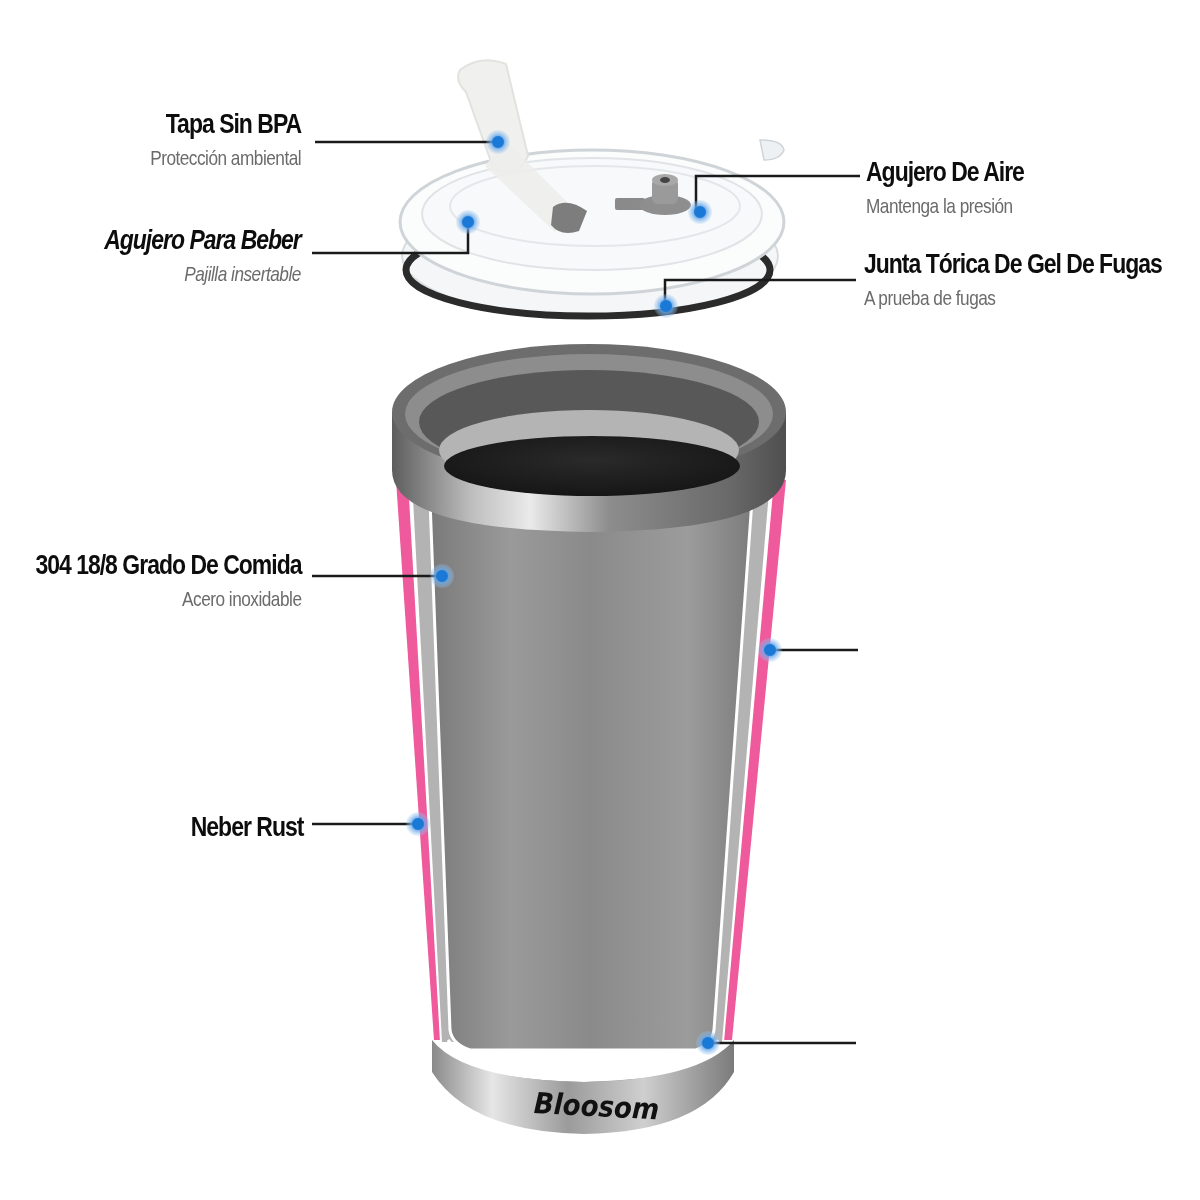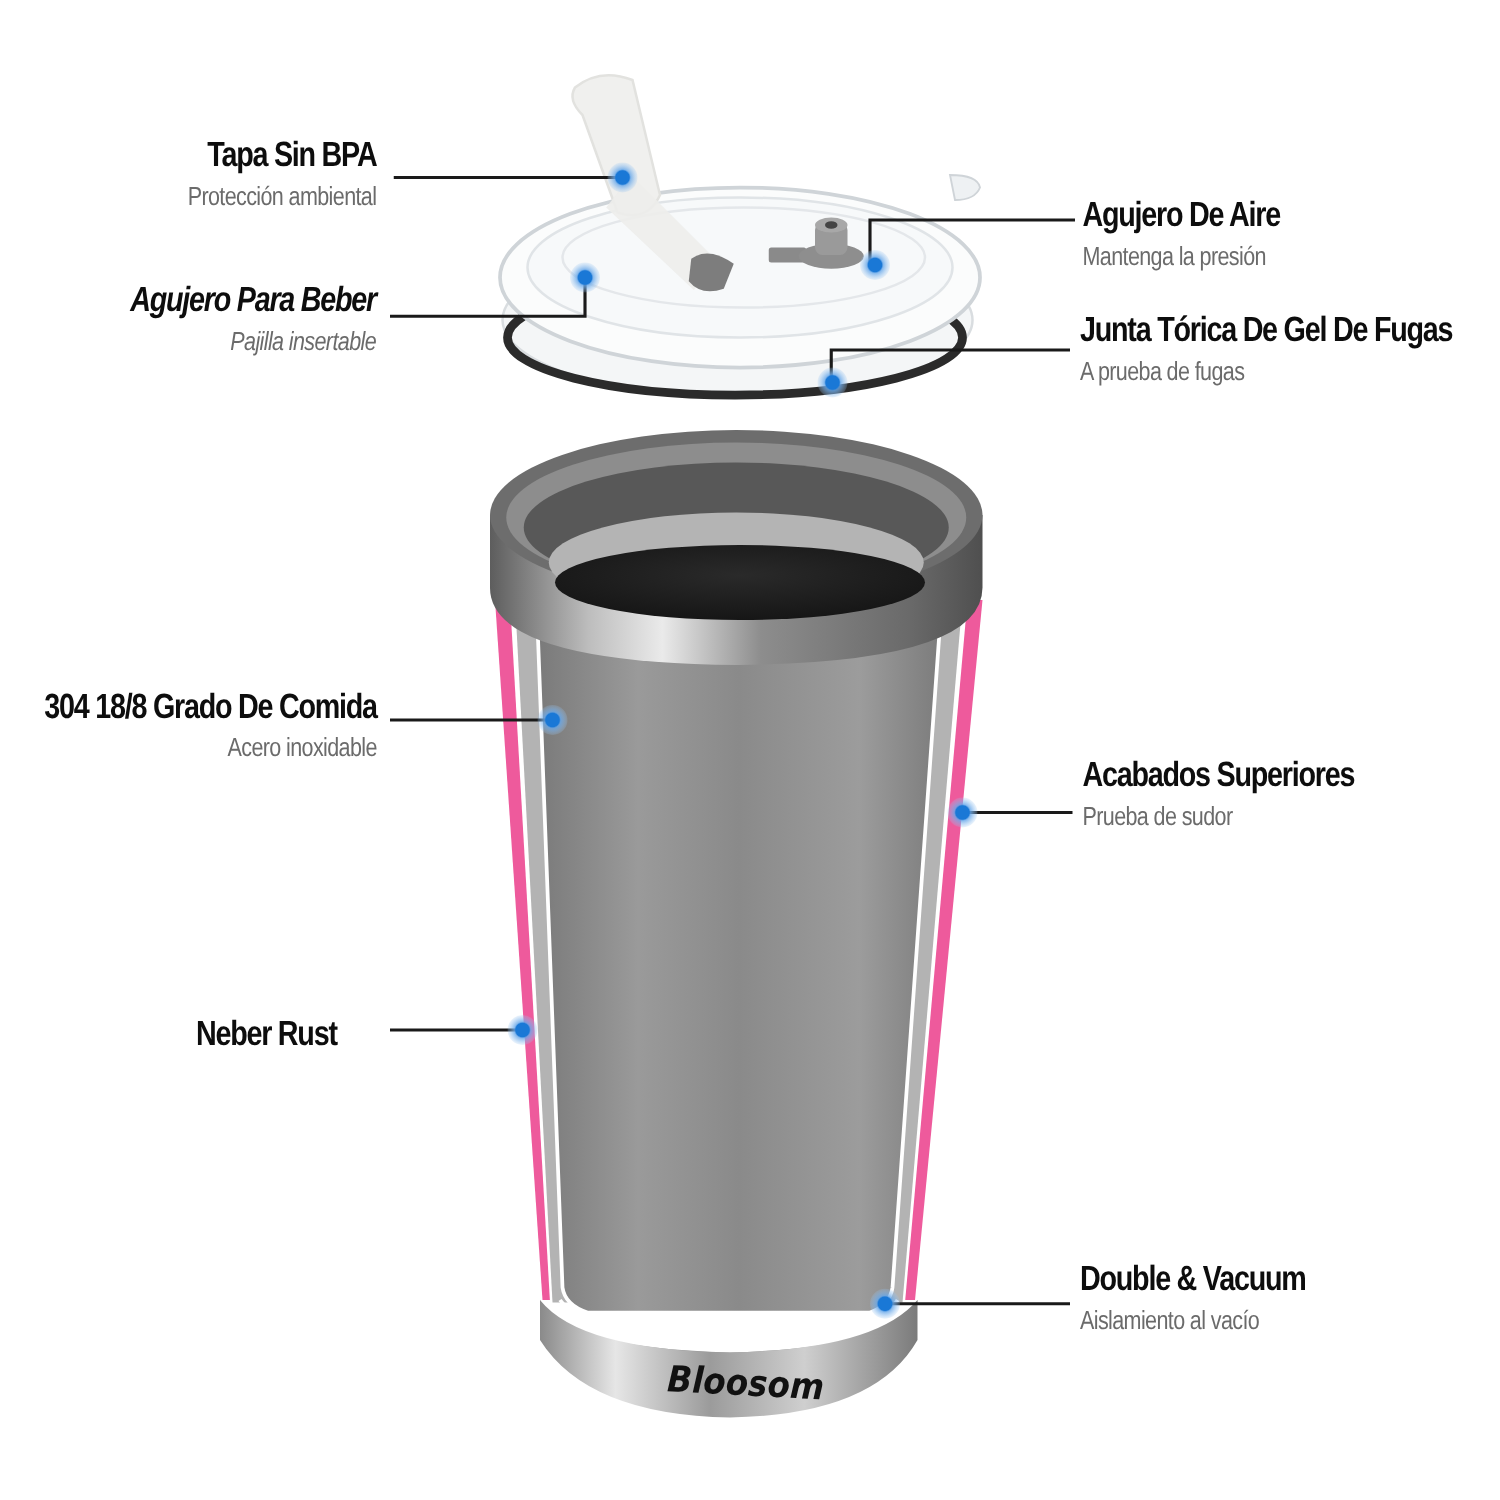--- a/index.html
+++ b/index.html
@@ -131,35 +131,27 @@
     <span class="sub">Protección ambiental</span>
   </div>
   <div class="label right" style="right:899px; top:226px;font-style:italic;">
     <span class="title">Agujero Para Beber</span>
     <span class="sub">Pajilla insertable</span>
   </div>
   <div class="label right" style="right:899px; top:551px;">
     <span class="title">304 18/8 Grado De Comida</span>
     <span class="sub">Acero inoxidable</span>
   </div>
-  <div class="label right" style="right:931px; top:813px;">
+  <div class="label right" style="right:897px; top:813px;">
     <span class="title">Neber Rust</span>
   </div>
 
   <div class="label left" style="left:866px; top:158px;">
     <span class="title">Agujero De Aire</span>
     <span class="sub">Mantenga la presión</span>
   </div>
   <div class="label left" style="left:864px; top:250px;">
     <span class="title">Junta Tórica De Gel De Fugas</span>
     <span class="sub">A prueba de fugas</span>
   </div>
-  <div class="label left" style="left:866px; top:606px;">
-    <span class="title">Acabados  Superiores</span>
-    <span class="sub">Prueba de sudor</span>
-  </div>
-  <div class="label left" style="left:864px; top:1009px;">
-    <span class="title">Double &amp; Vacuum</span>
-    <span class="sub">Aislamiento al vacío</span>
-  </div>
 
   <div class="brand">Bloosom</div>
 </div>
 
 </body></html>

